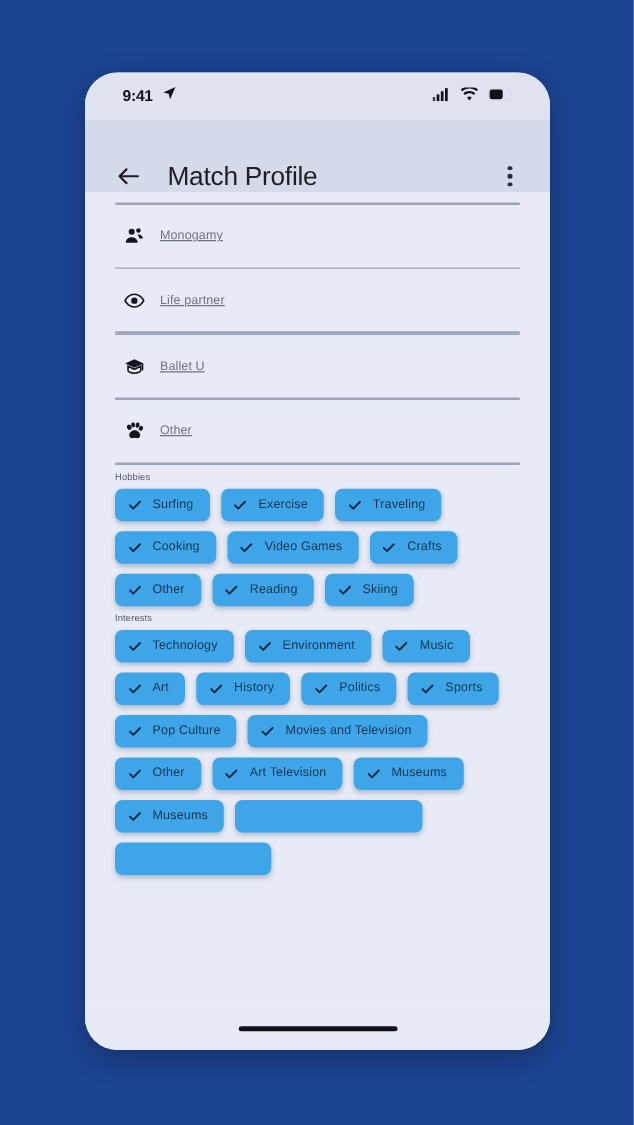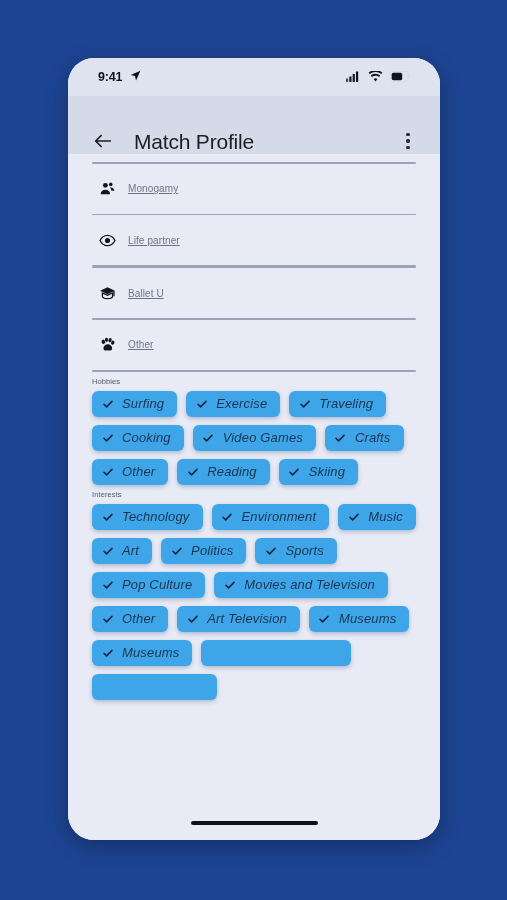--- a/index.html
+++ b/index.html
@@ -167,26 +167,25 @@
   }
   .chip-check {
     width: 13px;
     height: 13px;
     flex: 0 0 auto;
     display: flex;
     align-items: center;
     justify-content: center;
   }
   .chip-label {
-    font-size: 13px;
+    font-size: 10px;
     color: #1b3550;
     margin-left: 8px;
     white-space: nowrap;
     letter-spacing: 0.15px;
-    font-style: italic;
   }
 
   
   .chip.clipped {
     height: 26px;
   }
 
   
   #home-indicator-area {
     height: 34px;
@@ -425,20 +424,28 @@
               </svg>
             </span>
           <span class="chip-label">Art</span>
         </div>
         <div class="chip">
           <span class="chip-check">
               <svg width="12" height="12" viewBox="0 0 24 24">
                 <path d="M4 12.5l5.2 5.2L20 6.8" fill="none" stroke="#14253a" stroke-width="3" stroke-linecap="round" stroke-linejoin="round"></path>
               </svg>
             </span>
+          <span class="chip-label">History</span>
+        </div>
+        <div class="chip">
+          <span class="chip-check">
+              <svg width="12" height="12" viewBox="0 0 24 24">
+                <path d="M4 12.5l5.2 5.2L20 6.8" fill="none" stroke="#14253a" stroke-width="3" stroke-linecap="round" stroke-linejoin="round"></path>
+              </svg>
+            </span>
           <span class="chip-label">Politics</span>
         </div>
         <div class="chip">
           <span class="chip-check">
               <svg width="12" height="12" viewBox="0 0 24 24">
                 <path d="M4 12.5l5.2 5.2L20 6.8" fill="none" stroke="#14253a" stroke-width="3" stroke-linecap="round" stroke-linejoin="round"></path>
               </svg>
             </span>
           <span class="chip-label">Sports</span>
         </div>

